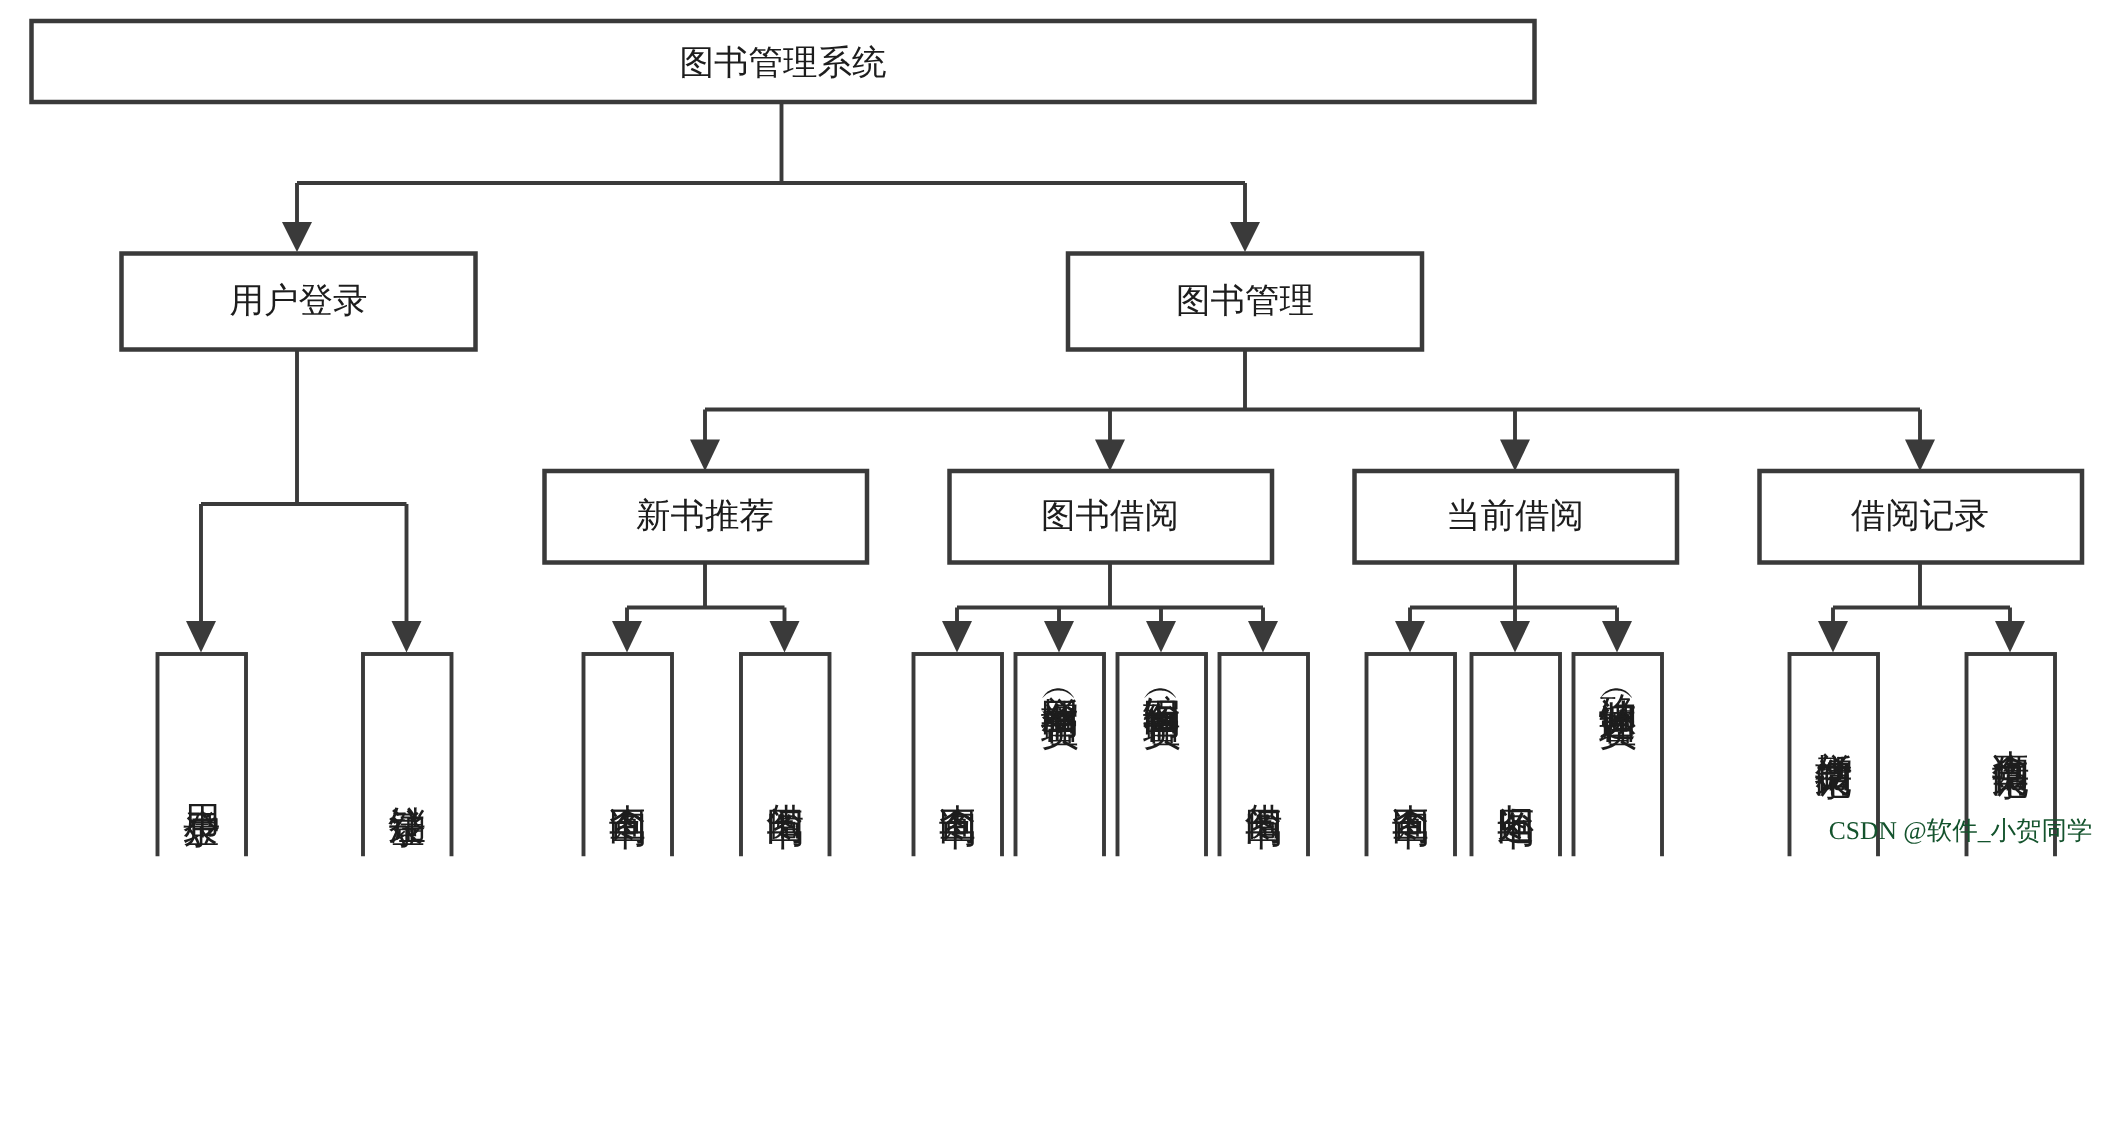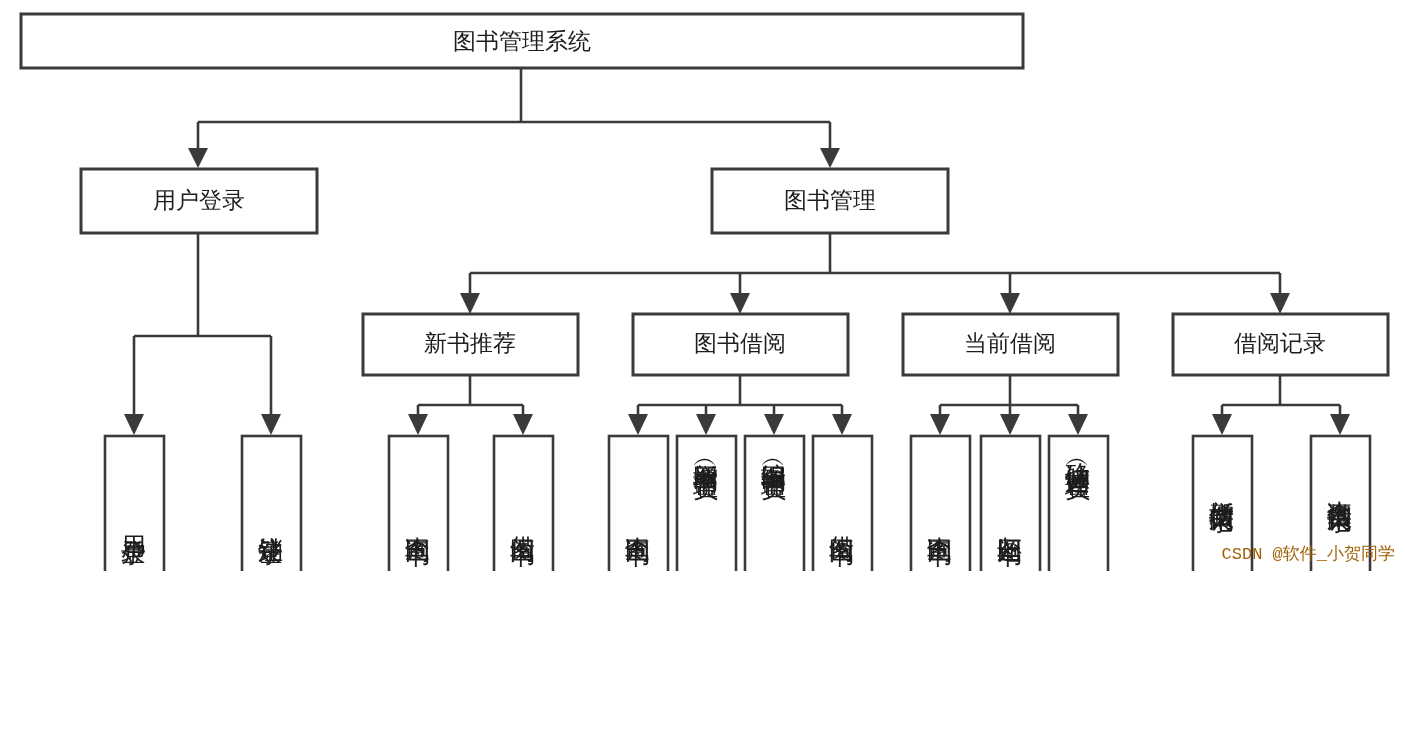--- a/index.html
+++ b/index.html
@@ -53,23 +53,23 @@
     fill: #1d1d1d;
     font-size: 25px;
     text-anchor: middle;
     writing-mode: vertical-rl;
     letter-spacing: 2px;
   }
   .watermark {
     position: absolute;
     right: 10px;
     bottom: 6px;
-    font-family: Liberation Mono, monospace;
+    font-family: Liberation Serif, serif;
     font-size: 17px;
-    color: #a16207;
+    color: #14532d;
     white-space: nowrap;
     pointer-events: none;
     user-select: none;
   }
 </style>
 </head>
 <body>
 
 <div id="diagram-root">
 

